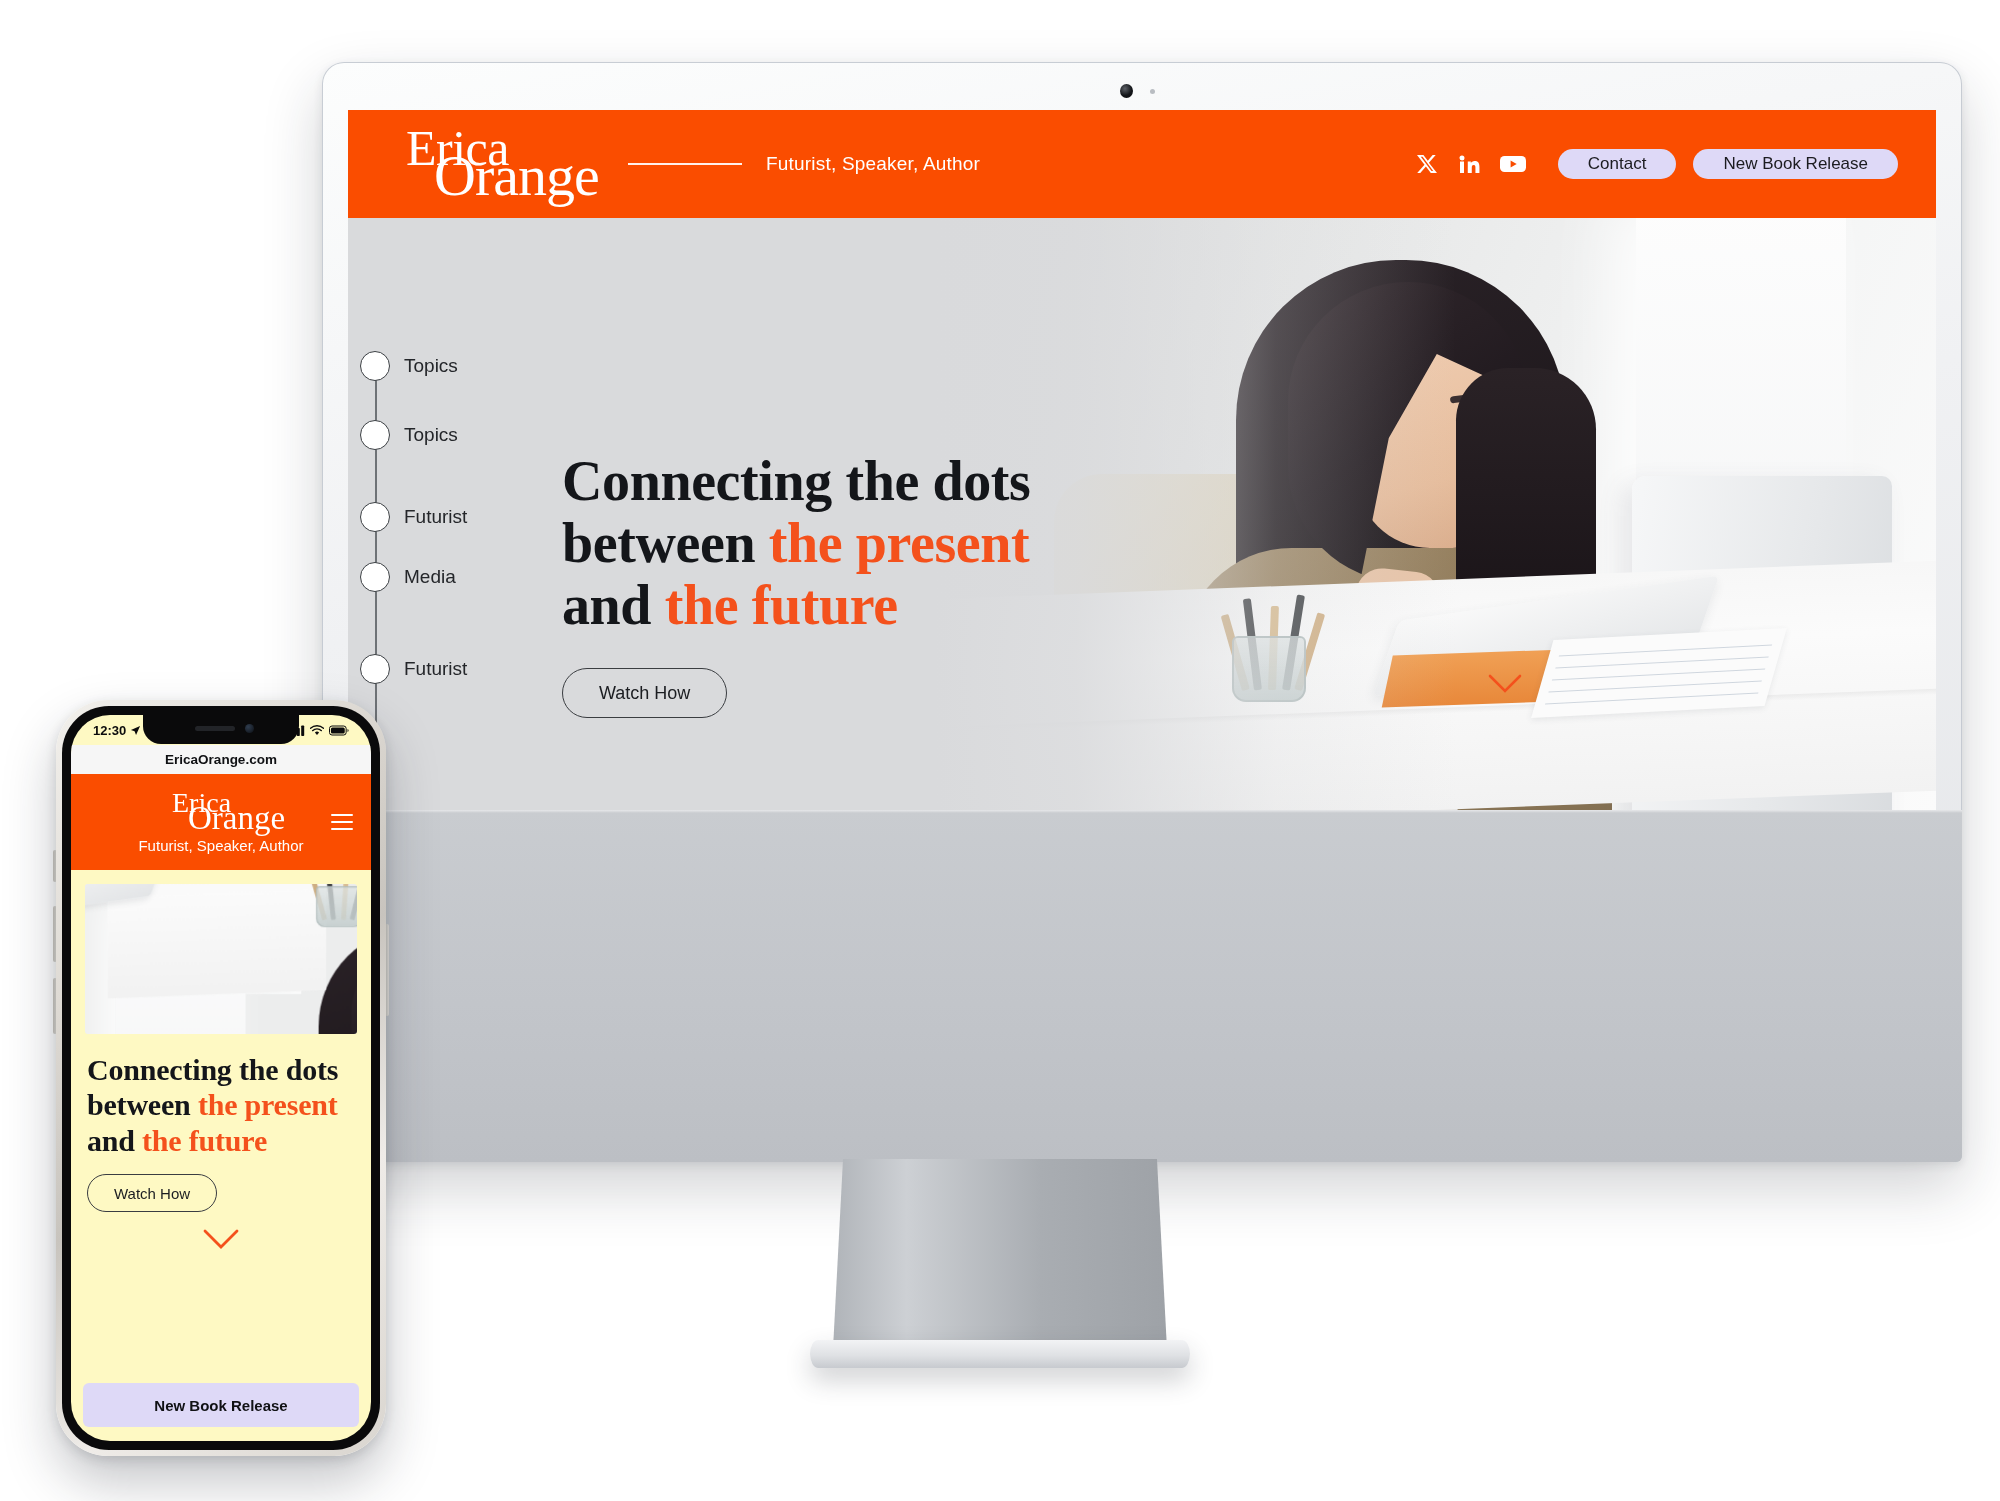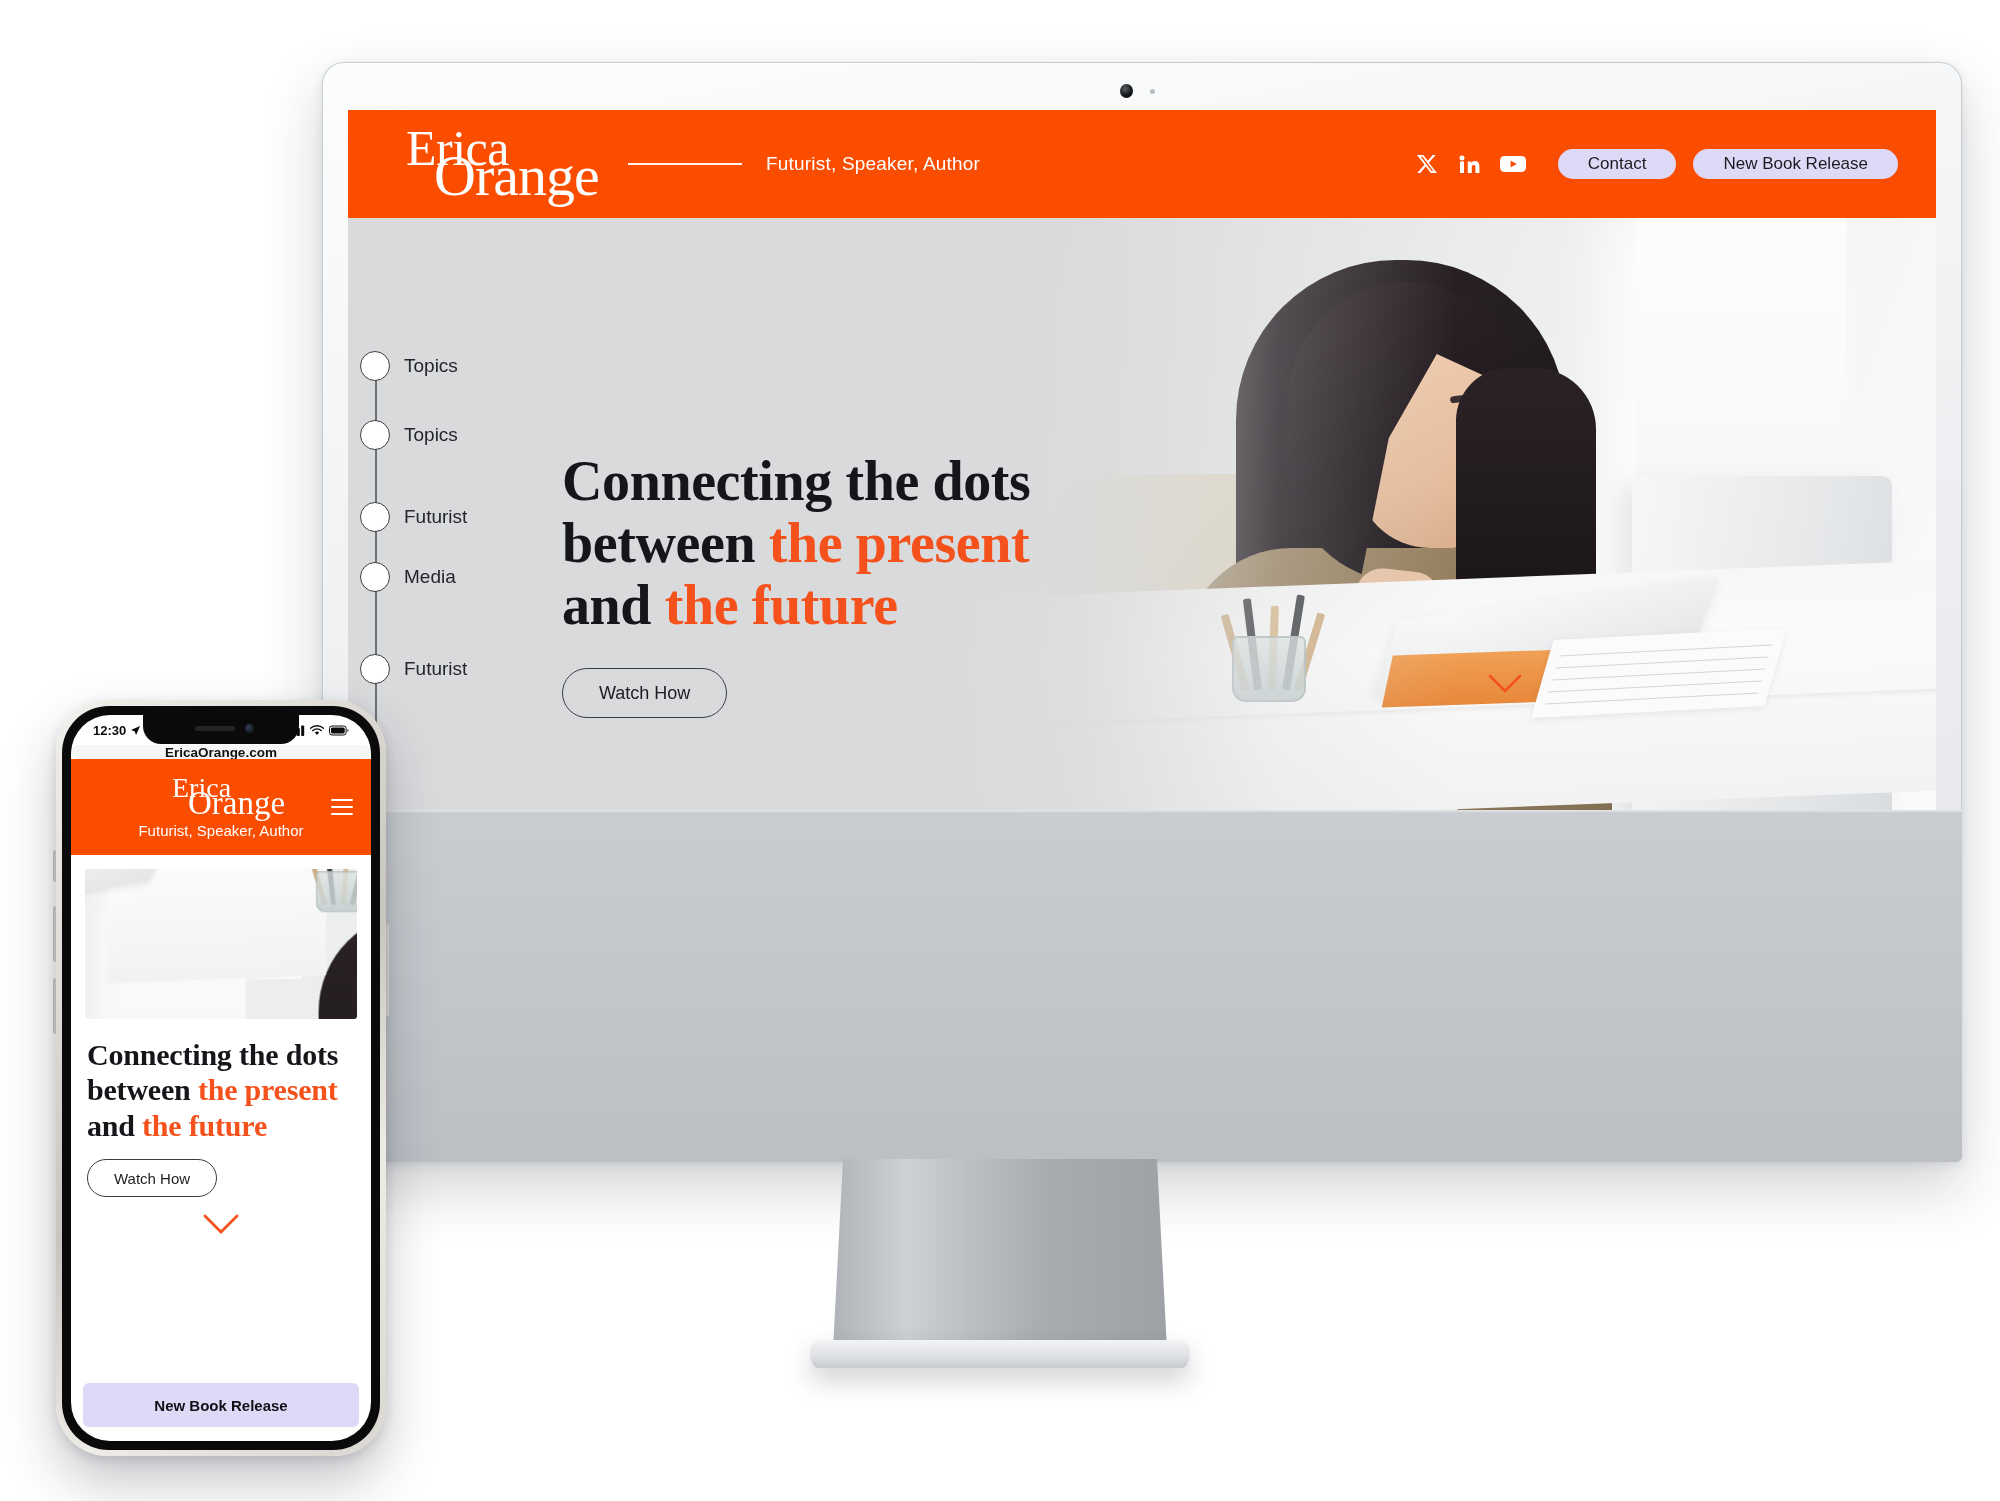--- a/index.html
+++ b/index.html
@@ -462,21 +462,21 @@
   .phone-bezel {
     position: absolute;
     inset: 6px;
     background: #0a0a0b;
     border-radius: 47px;
     padding: 9px;
   }
   .phone-screen {
     position: absolute;
     inset: 9px;
-    background: #ffffff;
+    background: #fef9c3;
     border-radius: 39px;
     overflow: hidden;
   }
   .notch {
     position: absolute;
     left: 50%;
     margin-left: -78px;
     top: 0;
     width: 156px; height: 29px;
     background: #0a0a0b;
@@ -505,29 +505,28 @@
     display: flex;
     align-items: center;
     padding: 0 22px;
     font-size: 13px;
     font-weight: bold;
     color: #0b0b0c;
   }
   .status-time { display: flex; align-items: center; gap: 4px; }
   .status-right { margin-left: auto; display: flex; align-items: center; gap: 5px; }
   .url-bar {
-    height: 14px;
+    height: 29px;
     display: flex;
     align-items: center;
     justify-content: center;
     background: #f6f6f6;
     font-size: 13.5px;
     font-weight: bold;
     color: #101114;
-    border-radius: 7px;
   }
   .m-header {
     background: #fa4d00;
     height: 96px;
     position: relative;
     display: flex;
     flex-direction: column;
     align-items: center;
     justify-content: center;
   }

